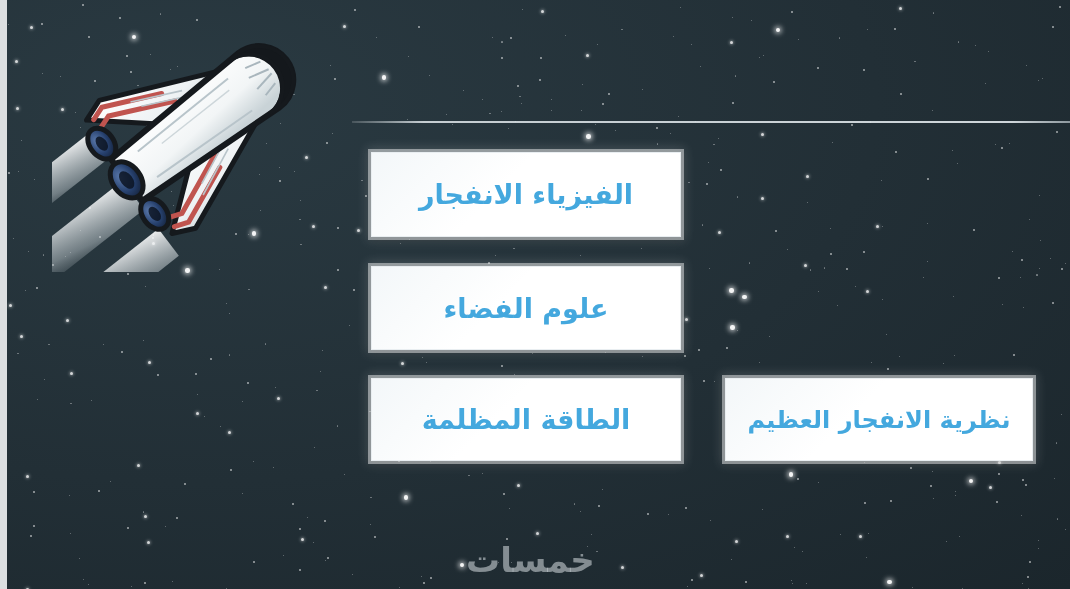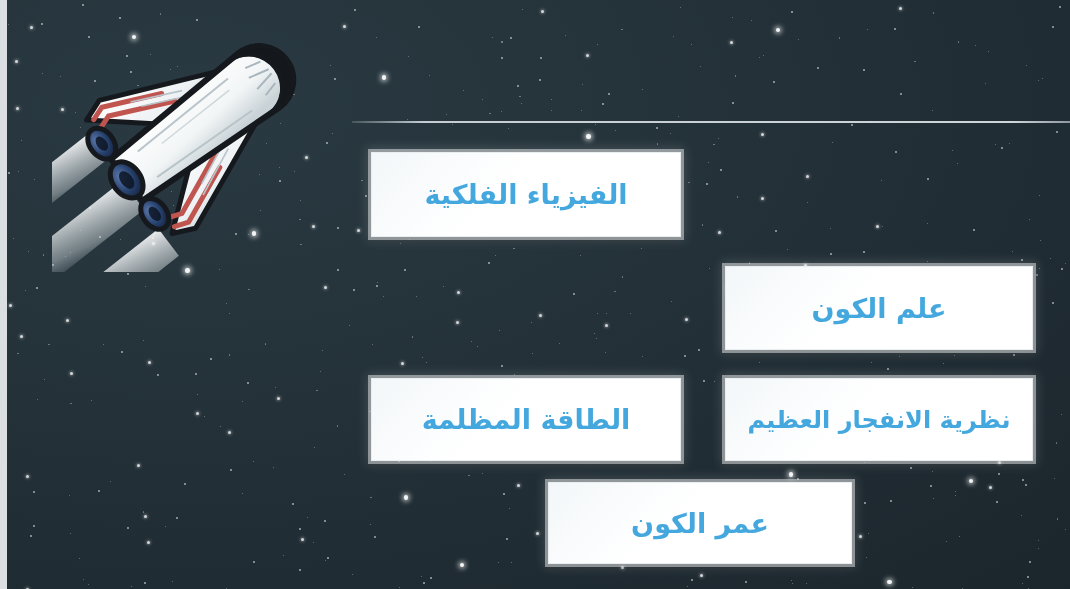--- a/index.html
+++ b/index.html
@@ -760,38 +760,36 @@
       </g>
     </svg>
   </div>
 
   <div id="title-rule"></div>
 
   <div id="cards">
 
 
     <div class="card c-r1-left">
-      <span class="card-label">الفيزياء الفلكية</span>
+      <span class="card-label">الفيزياء الانفجار</span>
     </div>
 
-    <div class="card c-r2-right">
-      <span class="card-label">علم الكون</span>
+
+    <div class="card c-r2-left">
+      <span class="card-label">علوم الفضاء</span>
     </div>
-
 
     <div class="card c-r3-right">
       <span class="card-label small">نظرية الانفجار العظيم</span>
     </div>
 
     <div class="card c-r3-left">
       <span class="card-label">الطاقة المظلمة</span>
     </div>
 
-    <div class="card c-r4">
-      <span class="card-label">عمر الكون</span>
-    </div>
 
   </div>
 
+  <div id="watermark">خمسات</div>
 
   <div id="left-strip"></div>
 
 </div>
 
 </body></html>

